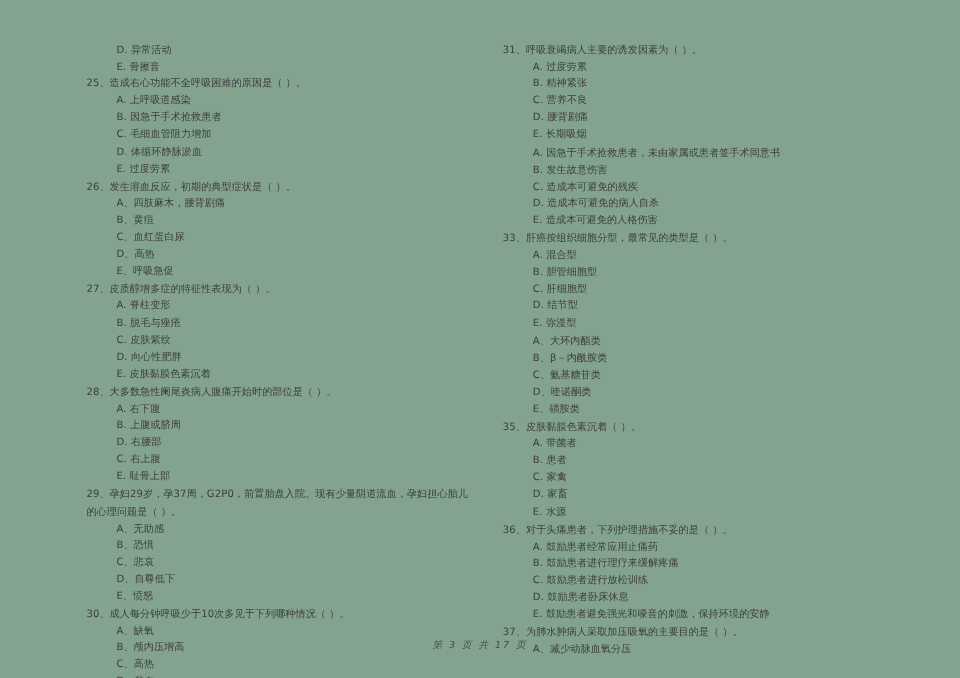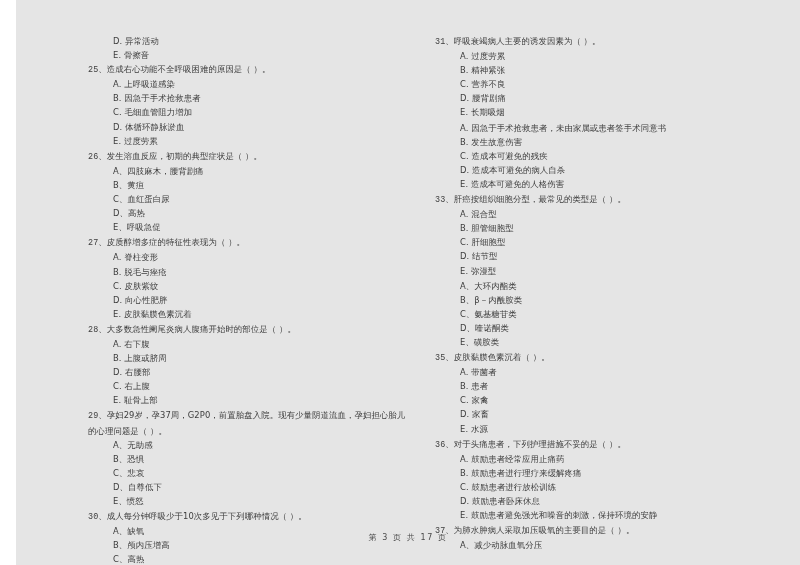--- a/index.html
+++ b/index.html
@@ -11,22 +11,21 @@
     width: 800px;
     height: 565px;
     font-family: "DejaVu Sans", "Liberation Sans", sans-serif;
     color: #3a3a3a;
     position: relative;
     overflow: hidden;
   }
   .page {
     position: absolute;
     inset: 0;
-    background: #e5e5e5;
-    margin-left: 16px;
+    background: #22c55e;
   }
   .columns {
     position: absolute;
     top: 34px;
     left: 0;
     right: 0;
     display: flex;
     flex-direction: row;
     align-items: flex-start;
   }
@@ -45,21 +44,20 @@
     font-size: 8.4px;
     line-height: 14.1px;
     color: #3c3c3c;
     white-space: nowrap;
     letter-spacing: 0.1px;
   }
   .q-stem .q-num {
     display: inline-block;
     min-width: 15px;
     text-align: center;
-    font-family: Liberation Mono, monospace;
   }
   .opt {
     font-size: 8.4px;
     line-height: 14.1px;
     color: #3c3c3c;
     padding-left: 25px;
     white-space: nowrap;
     letter-spacing: 0.1px;
   }
   
@@ -67,20 +65,21 @@
 
   .footer {
     position: absolute;
     left: 0;
     right: 0;
     top: 532px;
     text-align: center;
     font-size: 8px;
     color: #4a4a4a;
     letter-spacing: 1.6px;
+    font-style: italic;
   }
   
   .page { filter: saturate(0.2); }
 </style>
 </head>
 <body>
 
 <div class="page">
 
   <div class="columns">

